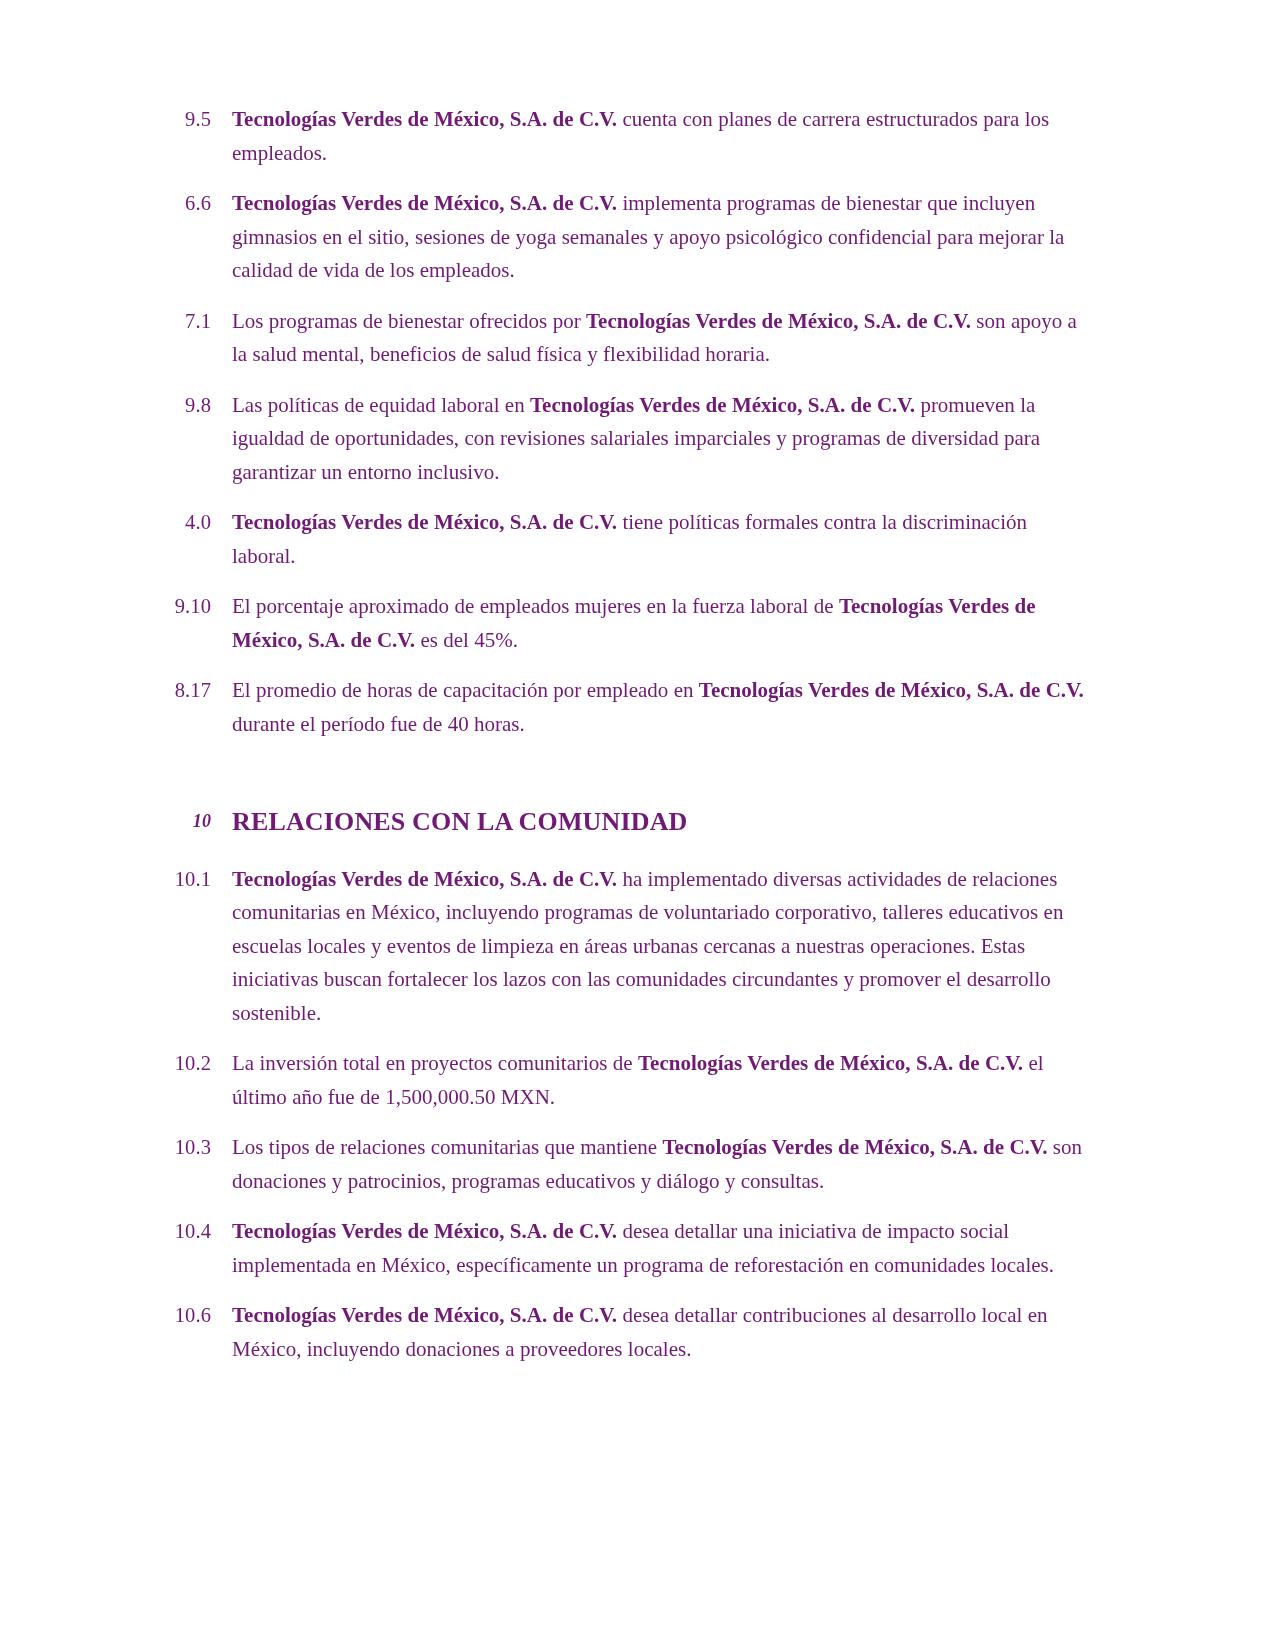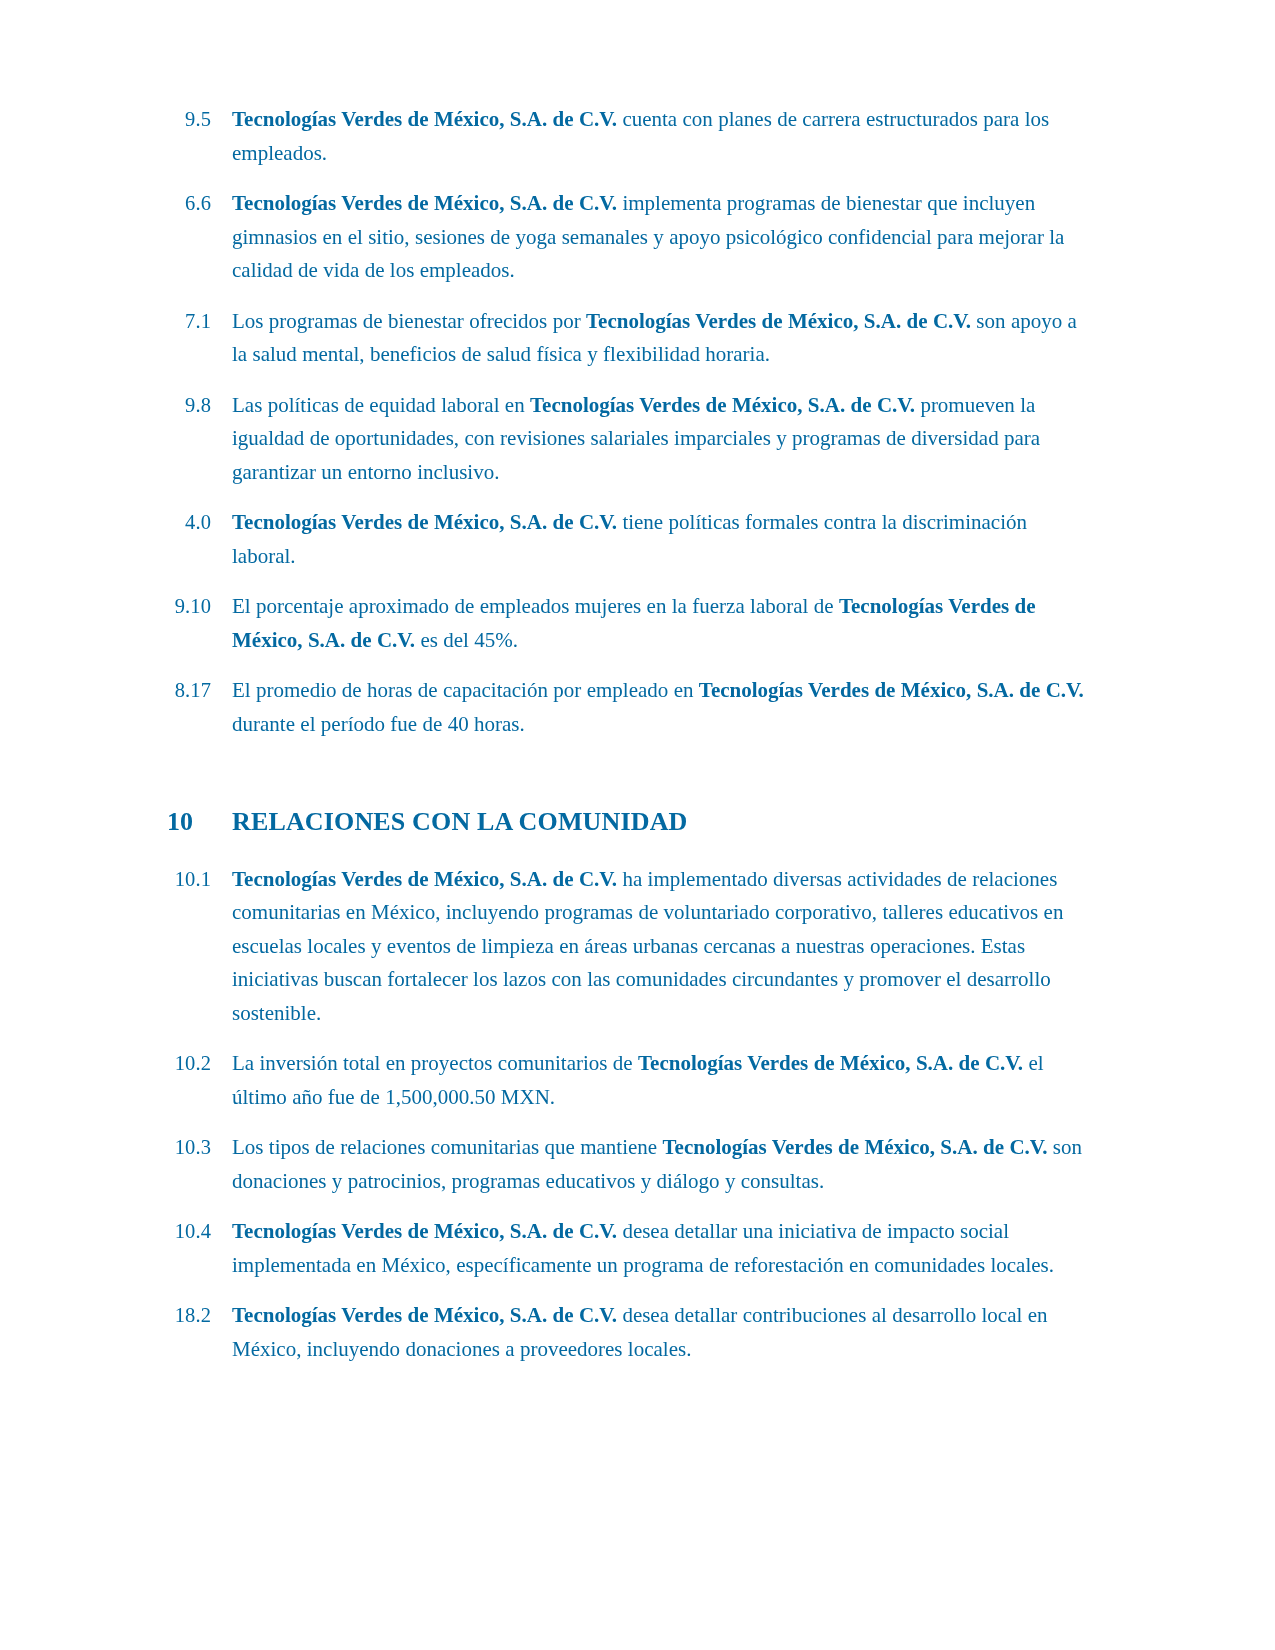--- a/index.html
+++ b/index.html
@@ -9,21 +9,21 @@
     background: #ffffff;
   }
   .page {
     position: relative;
     width: 1243px;
     height: 1650px;
     background: #ffffff;
     margin: 0 auto;
     overflow: hidden;
     font-family: "Liberation Serif", "DejaVu Serif", serif;
-    color: #0369a1;
+    color: #701a75;
     -webkit-font-smoothing: antialiased;
   }
   .content {
     position: absolute;
     left: 133px;
     top: 103px;
     width: 940px;
   }
 
   
@@ -59,24 +59,25 @@
   
   .section-head {
     display: flex;
     align-items: flex-start;
     margin-top: 64px;
     margin-bottom: 24px;
   }
   .section-head .clause-num {
     flex: 0 0 62px;
     width: 62px;
-    text-align: center;
-    font-size: 26px;
+    text-align: right;
+    font-size: 18px;
     line-height: 33.5px;
     font-weight: bold;
+    font-style: italic;
   }
   .section-head .section-title {
     flex: 1 1 auto;
     padding-left: 21px;
     font-size: 26px;
     line-height: 33.5px;
     font-weight: bold;
     letter-spacing: 0.15px;
   }
 </style>
@@ -147,20 +148,20 @@
         <div class="clause-body">Los tipos de relaciones comunitarias que mantiene <b>Tecnologías Verdes de México, S.A. de C.V.</b> son donaciones y patrocinios, programas educativos y diálogo y consultas.</div>
       </div>
 
       <div class="clause">
         <div class="clause-num">10.4</div>
         <div class="clause-body"><b>Tecnologías Verdes de México, S.A. de C.V.</b> desea detallar una iniciativa de impacto social implementada en México, específicamente un programa de reforestación en comunidades locales.</div>
       </div>
 
 
       <div class="clause">
-        <div class="clause-num">18.2</div>
+        <div class="clause-num">10.6</div>
         <div class="clause-body"><b>Tecnologías Verdes de México, S.A. de C.V.</b> desea detallar contribuciones al desarrollo local en México, incluyendo donaciones a proveedores locales.</div>
       </div>
 
     </div>
 
   </div>
 </div>
 
 </body></html>

